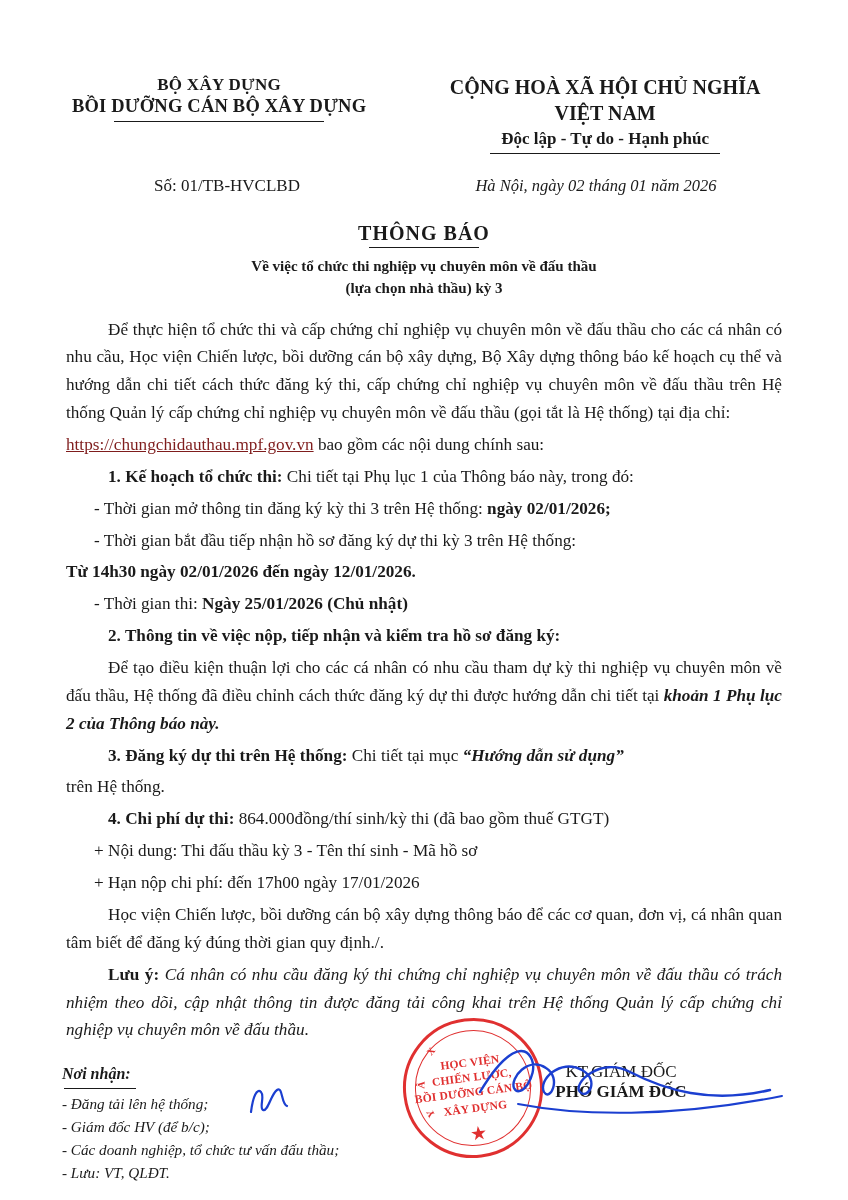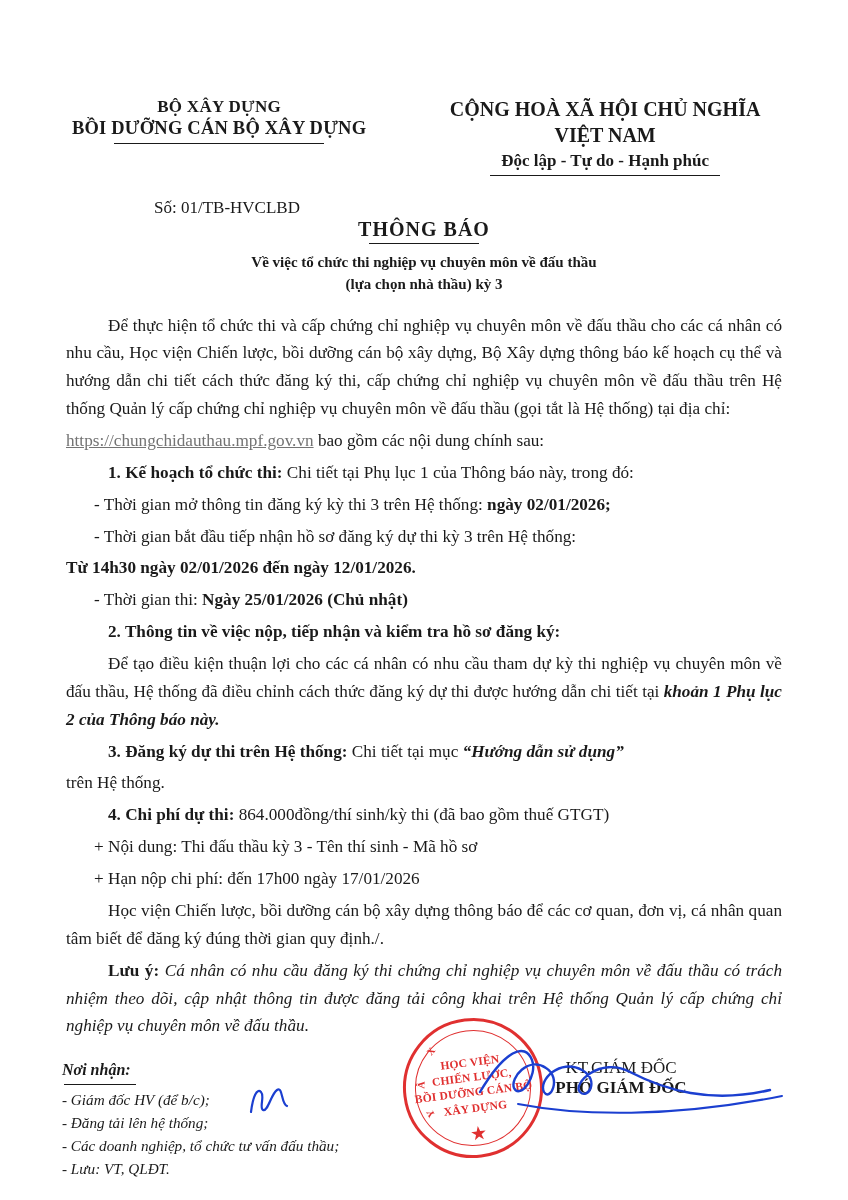--- a/index.html
+++ b/index.html
@@ -21,21 +21,21 @@
     height: 1200px;
     box-sizing: border-box;
     padding: 60px 62px 20px 62px;
   }
 
   
   .header {
     display: flex;
     align-items: flex-start;
     justify-content: space-between;
-    margin-top: 36px;
+    margin-top: 14px;
     gap: 48px;
   }
   .header-left {
     width: 330px;
     text-align: center;
     line-height: 1.25;
   }
   .header-right {
     width: 380px;
     text-align: center;
@@ -87,20 +87,21 @@
   .placedate {
     width: 380px;
     text-align: center;
     font-size: 16.5px;
     font-style: italic;
   }
 
   
   .title-block {
     text-align: center;
+    margin-top: 26px;
   }
   .title-main {
     font-size: 20px;
     font-weight: bold;
     letter-spacing: 1px;
   }
   .title-rule {
     width: 110px;
     height: 1px;
     background: #1a1a1a;
@@ -122,21 +123,21 @@
   .p {
     margin: 4px;
     text-indent: 42px;
   }
   .p.noindent { text-indent: 0; }
   .p.dash { text-indent: 28px; }
   .b { font-weight: bold; }
   .i { font-style: italic; }
   .bi { font-weight: bold; font-style: italic; }
   .link {
-    color: #737373;
+    color: #7f1d1d;
     text-decoration: underline;
   }
 
   
   .sign-area {
     position: relative;
     margin-top: 18px;
     display: flex;
     justify-content: space-between;
     align-items: flex-start;
@@ -260,20 +261,21 @@
     </div>
     <div class="header-right">
       <div class="nation1">CỘNG HOÀ XÃ HỘI CHỦ NGHĨA VIỆT NAM</div>
       <div class="nation2">Độc lập - Tự do - Hạnh phúc</div>
       <div class="rule rule-right"></div>
     </div>
   </div>
 
   <div class="subheader">
     <div class="docnum">Số: 01/TB-HVCLBD</div>
+    <div class="placedate">Hà Nội, ngày 02 tháng 01 năm 2026</div>
   </div>
 
   <div class="title-block">
     <div class="title-main">THÔNG BÁO</div>
     <div class="title-rule"></div>
     <div class="title-sub">Về việc tổ chức thi nghiệp vụ chuyên môn về đấu thầu</div>
     <div class="title-sub">(lựa chọn nhà thầu) kỳ 3</div>
   </div>
 
   <div class="body">
@@ -304,22 +306,22 @@
 
     <p class="p">Học viện Chiến lược, bồi dưỡng cán bộ xây dựng thông báo để các cơ quan, đơn vị, cá nhân quan tâm biết để đăng ký đúng thời gian quy định./.</p>
 
     <p class="p"><span class="b">Lưu ý:</span><span class="i"> Cá nhân có nhu cầu đăng ký thi chứng chỉ nghiệp vụ chuyên môn về đấu thầu có trách nhiệm theo dõi, cập nhật thông tin được đăng tải công khai trên Hệ thống Quản lý cấp chứng chỉ nghiệp vụ chuyên môn về đấu thầu.</span></p>
   </div>
 
   <div class="sign-area">
     <div class="recipients">
       <div class="recipients-title">Nơi nhận:</div>
       <div class="recipients-rule"></div>
+      <div class="ritem">- Đăng tải lên hệ thống;</div>
       <div class="ritem">- Giám đốc HV (để b/c);</div>
-      <div class="ritem">- Đăng tải lên hệ thống;</div>
       <div class="ritem">- Các doanh nghiệp, tổ chức tư vấn đấu thầu;</div>
       <div class="ritem">- Lưu: VT, QLĐT.</div>
     </div>
     <div class="signer">
       <div class="signer-role1">KT.GIÁM ĐỐC</div>
       <div class="signer-role2">PHÓ GIÁM ĐỐC</div>
       <div class="signer-name">Đỗ Văn Thuận</div>
     </div>
   </div>
 

